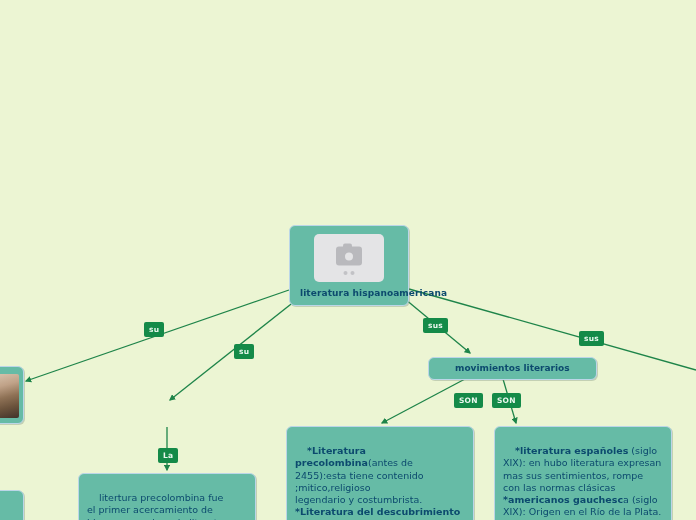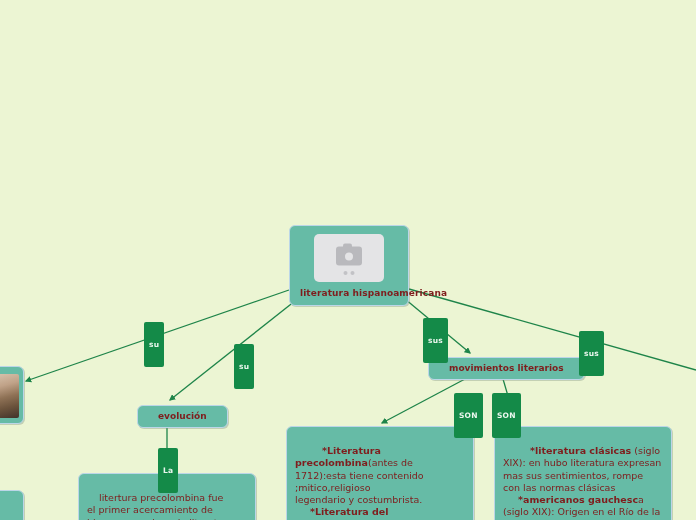--- a/index.html
+++ b/index.html
@@ -31,21 +31,21 @@
   }
 
   
   .node {
     position: absolute;
     box-sizing: border-box;
     background: #66bba6;
     border: 1px solid #bcd6e8;
     border-radius: 6px;
     box-shadow: 1px 1px 0 rgba(120,140,120,0.35);
-    color: #7f1d1d;
+    color: #0c4a6e;
   }
 
   
   .node-root {
     padding: 8px 10px 6px 10px;
     text-align: center;
   }
   .thumb {
     width: 70px;
     height: 48px;
@@ -102,38 +102,38 @@
   .root-label {
     font-size: 9px;
     font-weight: bold;
     letter-spacing: 0.1px;
     line-height: 11px;
     white-space: nowrap;
   }
 
   
   .node-pill {
-    padding: 5px 20px;
+    padding: 5px 26px;
     font-size: 9px;
     font-weight: bold;
     white-space: nowrap;
     text-align: center;
     line-height: 11px;
   }
 
   
   .node-note {
     padding: 6px 8px 5px 8px;
     font-size: 9.5px;
     line-height: 12.2px;
     text-align: left;
     white-space: pre-wrap;
     word-wrap: break-word;
   }
-  .node-note b { font-weight: bold; margin-left: 15px; }
+  .node-note b { font-weight: bold; }
 
   
   .node-photo {
     padding: 7px 8px;
   }
   .photo {
     width: 26px;
     height: 44px;
     border-radius: 2px;
     background:
@@ -142,21 +142,21 @@
 
   
   .elabel {
     position: absolute;
     background: #148a48;
     color: #eaf7ee;
     font-size: 7.5px;
     font-weight: bold;
     letter-spacing: 0.2px;
     line-height: 9px;
-    padding: 18px 5px;
+    padding: 3px 5px;
     border-radius: 2px;
     white-space: nowrap;
     box-sizing: border-box;
     text-align: center;
   }
 </style>
 </head>
 <body>
 
 <div id="canvas">
@@ -187,43 +187,40 @@
     <div class="thumb">
       <div class="cam"></div>
       <div class="dots">
           <i></i>
           <i></i>
         </div>
     </div>
     <div class="root-label">literatura hispanoamericana</div>
   </div>
 
-  <div class="node node-pill" style="left:137px; top:405px;">
-    <span>evolución</span>
-  </div>
 
   <div class="node node-pill" style="left:428px; top:357px;">
     <span>movimientos literarios</span>
   </div>
 
   <div class="node node-note" style="left:78px; top:473px; width:178px; height:60px;">
     <span>litertura precolombina fue
 el primer acercamiento de
 hispano america a la literatura,
 en esta los nativos americanos,</span>
   </div>
 
   <div class="node node-note" style="left:286px; top:426px; width:188px; height:100px;">
-    <span><b>*Literatura precolombina</b><span>(antes de 1712):esta tiene contenido ;mitico,religioso
+    <span><b>*Literatura precolombina</b><span>(antes de 2455):esta tiene contenido ;mitico,religioso
 legendario y costumbrista.
 </span><b>*Literatura del descubrimiento y la conquista</b><span>(siglo XVI):en este periodo hubo una mezcla de culturas, entre los nativos y los españoles, en</span></span>
   </div>
 
   <div class="node node-note" style="left:494px; top:426px; width:178px; height:100px;">
-    <span><b>*literatura clásicas</b><span> (siglo XIX): en hubo literatura expresan mas sus sentimientos, rompe con las normas clásicas
+    <span><b>*literatura españoles</b><span> (siglo XIX): en hubo literatura expresan mas sus sentimientos, rompe con las normas clásicas
 </span><b>*americanos gauchesc</b><span>a (siglo XIX): Origen en el Río de la Plata. Poesía payadoresca de transmisión oral y anónima.</span></span>
   </div>
 
   <div class="node node-photo" style="left:-16px; top:366px; width:40px; height:58px;">
     <div class="photo"></div>
   </div>
 
   <div class="node" style="left:-16px; top:490px; width:40px; height:40px;"></div>
 
   <div class="elabel" style="left:144px; top:322px;">su</div>

